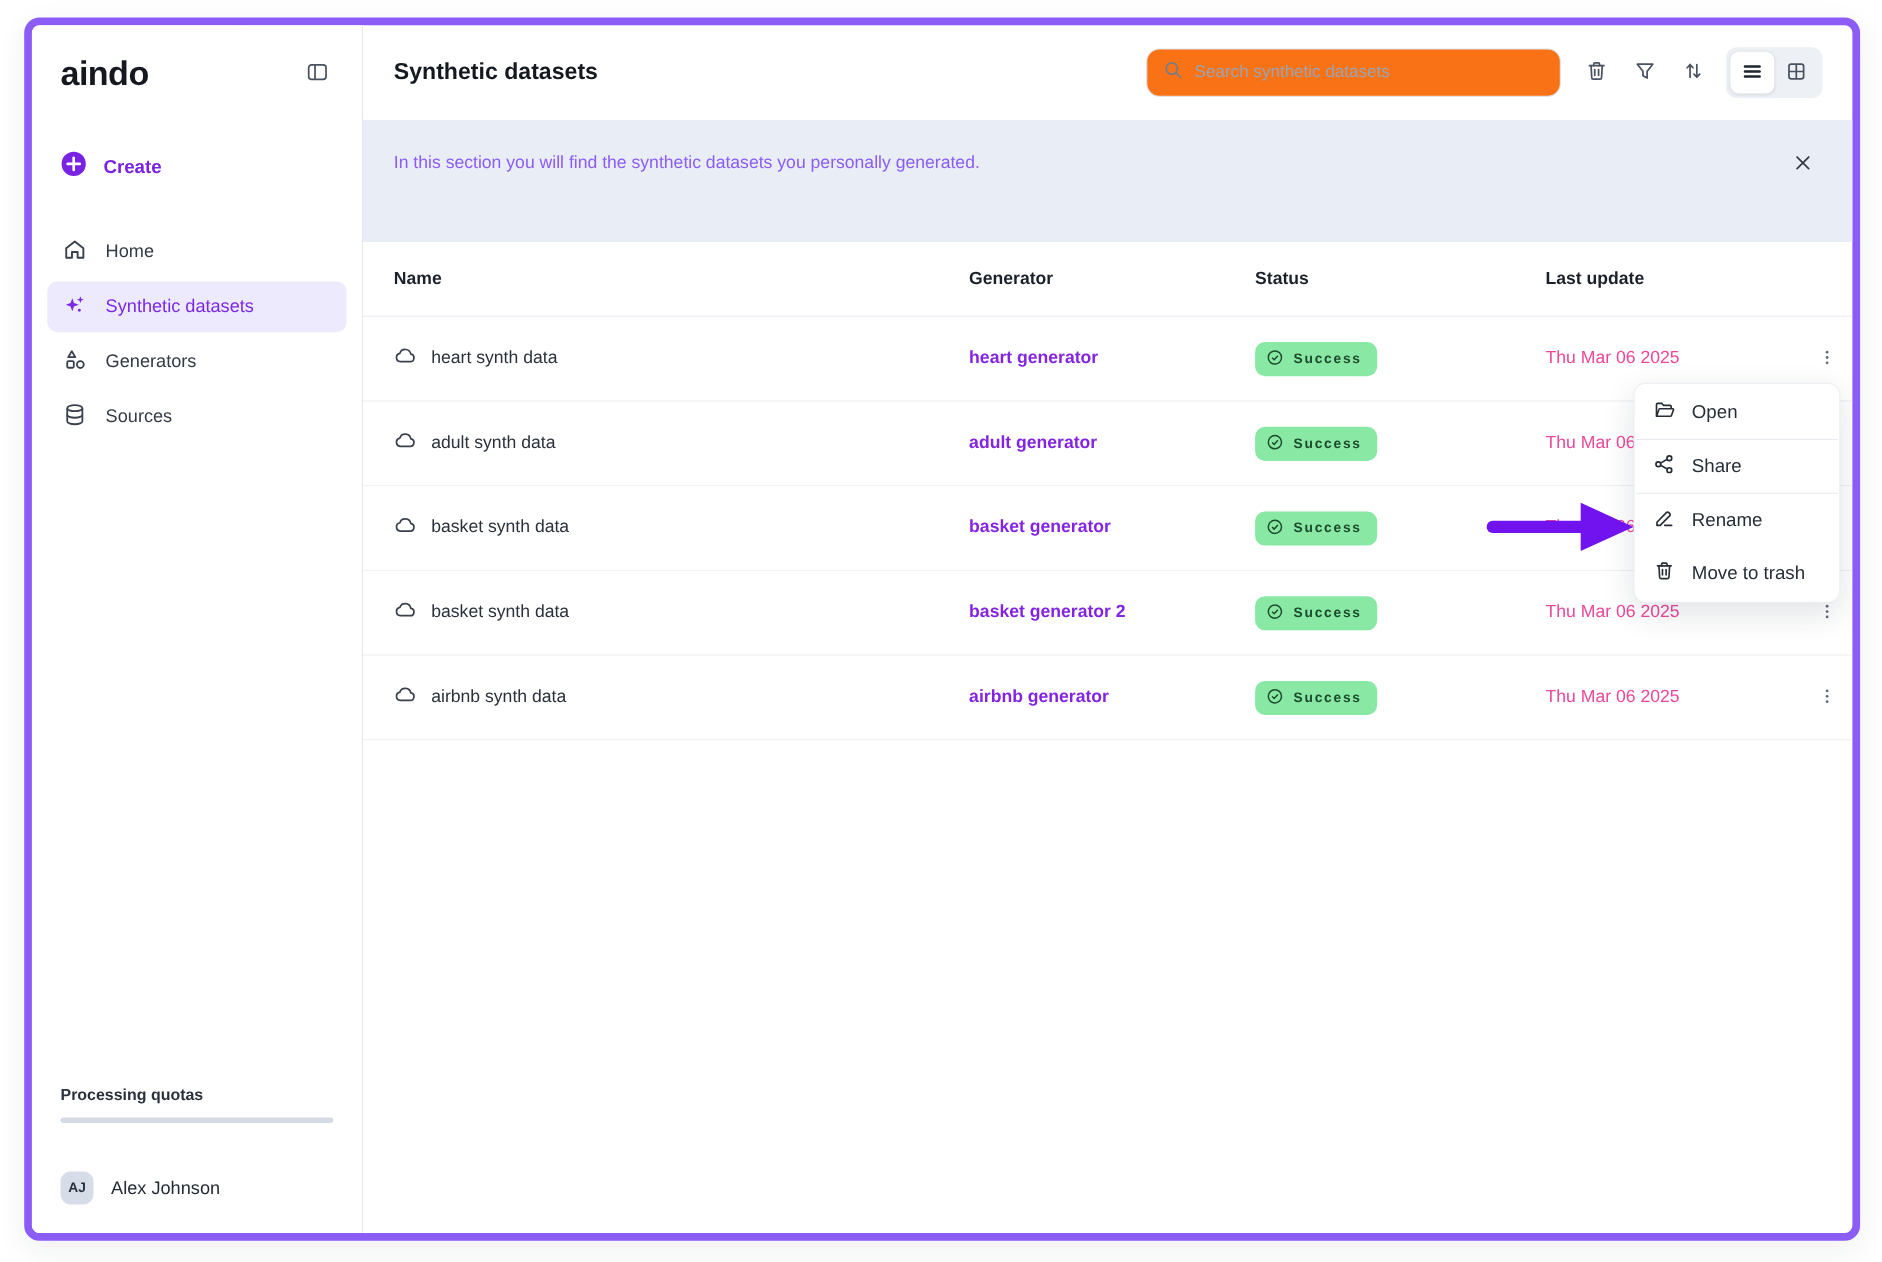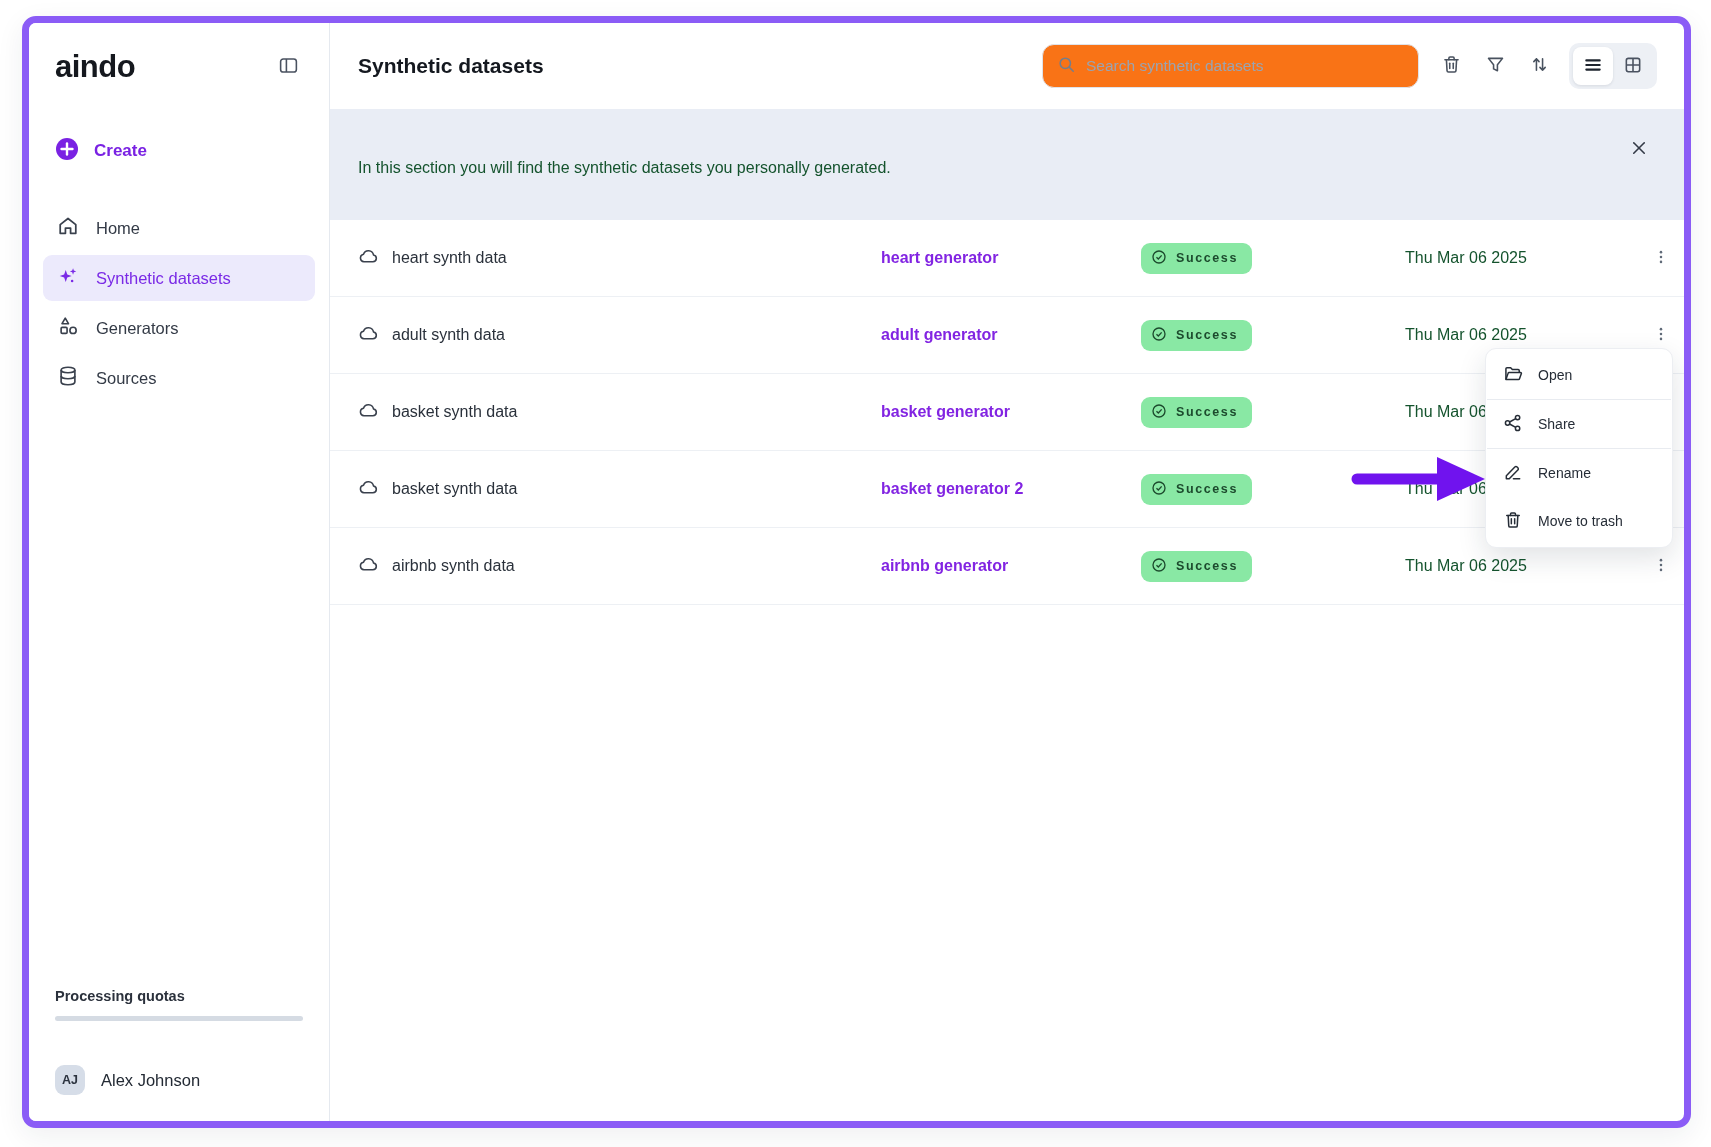--- a/index.html
+++ b/index.html
@@ -36,35 +36,35 @@
   .search-box input { border:none; outline:none; flex:1; font-size:15.5px; color:#2b323c; font-family:inherit; background:transparent; }
   .search-box input::placeholder { color:#9aa4b2; }
   .tool-btn { width:36px; height:36px; }
   .seg { display:flex; background:#edf0f5; border-radius:10px; padding:4px; margin-left:12px; }
   .seg-btn { width:40px; height:38px; border:none; background:transparent; border-radius:8px; display:flex; align-items:center; justify-content:center; cursor:pointer; }
   .seg-btn.active { background:#ffffff; box-shadow:0 1px 3px rgba(20,30,50,.10); }
   .hdr-gap14 { margin-left:14px; } .hdr-gap8 { margin-left:8px; } .hdr-gap12 { margin-left:12px; }
 
   .banner { height:111px; background:#e9edf5; padding:23px 28px 0 28px; position:relative; }
   .banner-title { font-size:17.5px; font-weight:bold; color:#1c232e; }
-  .banner-sub { font-size:16px; color:#14532d; margin-top:27px; }
+  .banner-sub { font-size:16px; color:#8b5cf6; margin-top:8px; }
   .banner-close { position:absolute; right:32px; top:26px; }
 
   .thead, .trow { display:grid; grid-template-columns:523px 260px 264px 243px 1fr; align-items:center; padding-left:28px; }
   .thead { height:68px; border-bottom:1px solid #e9edf2; font-size:16px; font-weight:bold; color:#1b212b; }
   .trow { height:77px; border-bottom:1px solid #edf0f4; }
   .name-cell { display:flex; align-items:center; gap:13px; font-size:16px; color:#2a313b; }
   .gen-link { font-size:16px; font-weight:bold; color:#8224e2; cursor:pointer; }
   .pill { display:inline-flex; align-items:center; gap:9px; background:#89e8a4; color:#1c4a2d; border-radius:9px; padding:6px 14px 6px 10px; font-size:12.5px; font-weight:bold; letter-spacing:1.6px; }
-  .date-cell { font-size:16px; color:#14532d; }
+  .date-cell { font-size:16px; color:#ec4899; }
   .kebab { width:26px; height:26px; }
 
   
   .ctx-menu { position:absolute; left:1456px; top:325px; width:188px; background:#fff; border:1px solid #eceef2; border-radius:11px; box-shadow:0 10px 28px rgba(25,35,55,.13); z-index:20; padding:2px 0; }
-  .ctx-item { height:48px; display:flex; align-items:center; gap:15px; padding:0 17px; font-size:14px; color:#262d37; cursor:pointer; }
+  .ctx-item { height:48px; display:flex; align-items:center; gap:15px; padding:0 17px; font-size:17px; color:#262d37; cursor:pointer; }
   .ctx-div { height:1px; background:#e8ebf0; margin:0 1px; }
 
   .arrow-annot { position:absolute; left:1322px; top:432px; z-index:30; }
 </style>
 </head>
 <body>
 
 <div class="app">
 
   <aside class="sidebar">
@@ -210,20 +210,27 @@
       <button class="icon-btn banner-close">
         <span>
           <svg width="18" height="18" viewBox="0 0 24 24" stroke="#333a46" stroke-width="2.1" stroke-linecap="round">
               <line x1="5" y1="5" x2="19" y2="19"></line>
               <line x1="19" y1="5" x2="5" y2="19"></line>
             </svg>
         </span>
       </button>
     </div>
 
+    <div class="thead">
+      <div>Name</div>
+      <div>Generator</div>
+      <div>Status</div>
+      <div>Last update</div>
+      <div></div>
+    </div>
 
     <div class="trow">
       <div class="name-cell">
           <span><svg width="21" height="21" viewBox="0 0 24 24" fill="none" stroke="#3a414d" stroke-width="1.8" stroke-linejoin="round">
               <path d="M6.8 18 h10.2 a3.9 3.9 0 0 0 .7-7.74 A5.9 5.9 0 0 0 6.3 9.4 A4.35 4.35 0 0 0 6.8 18 Z"></path>
             </svg></span>
           <span>heart synth data</span>
         </div>
       <div class="gen-link">heart generator</div>
       <div><span class="pill">

